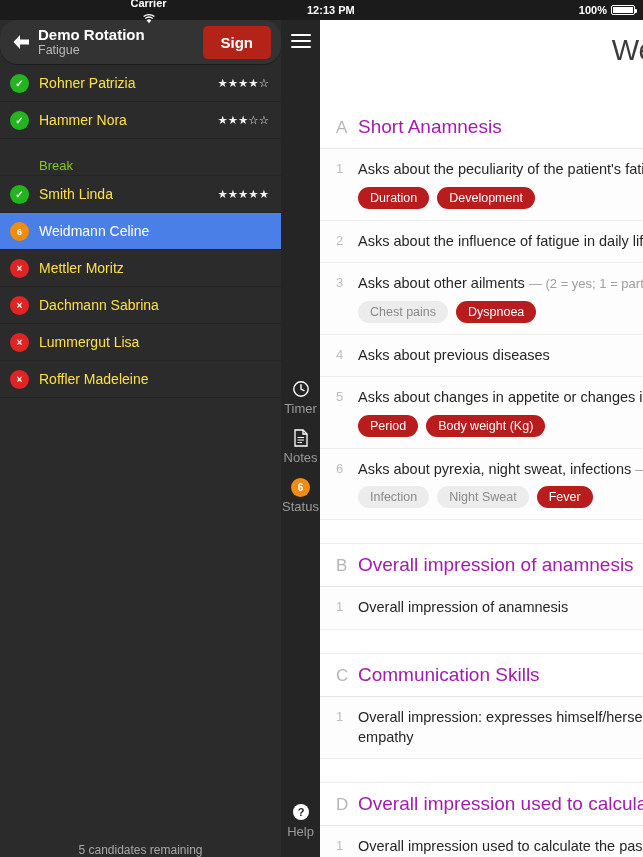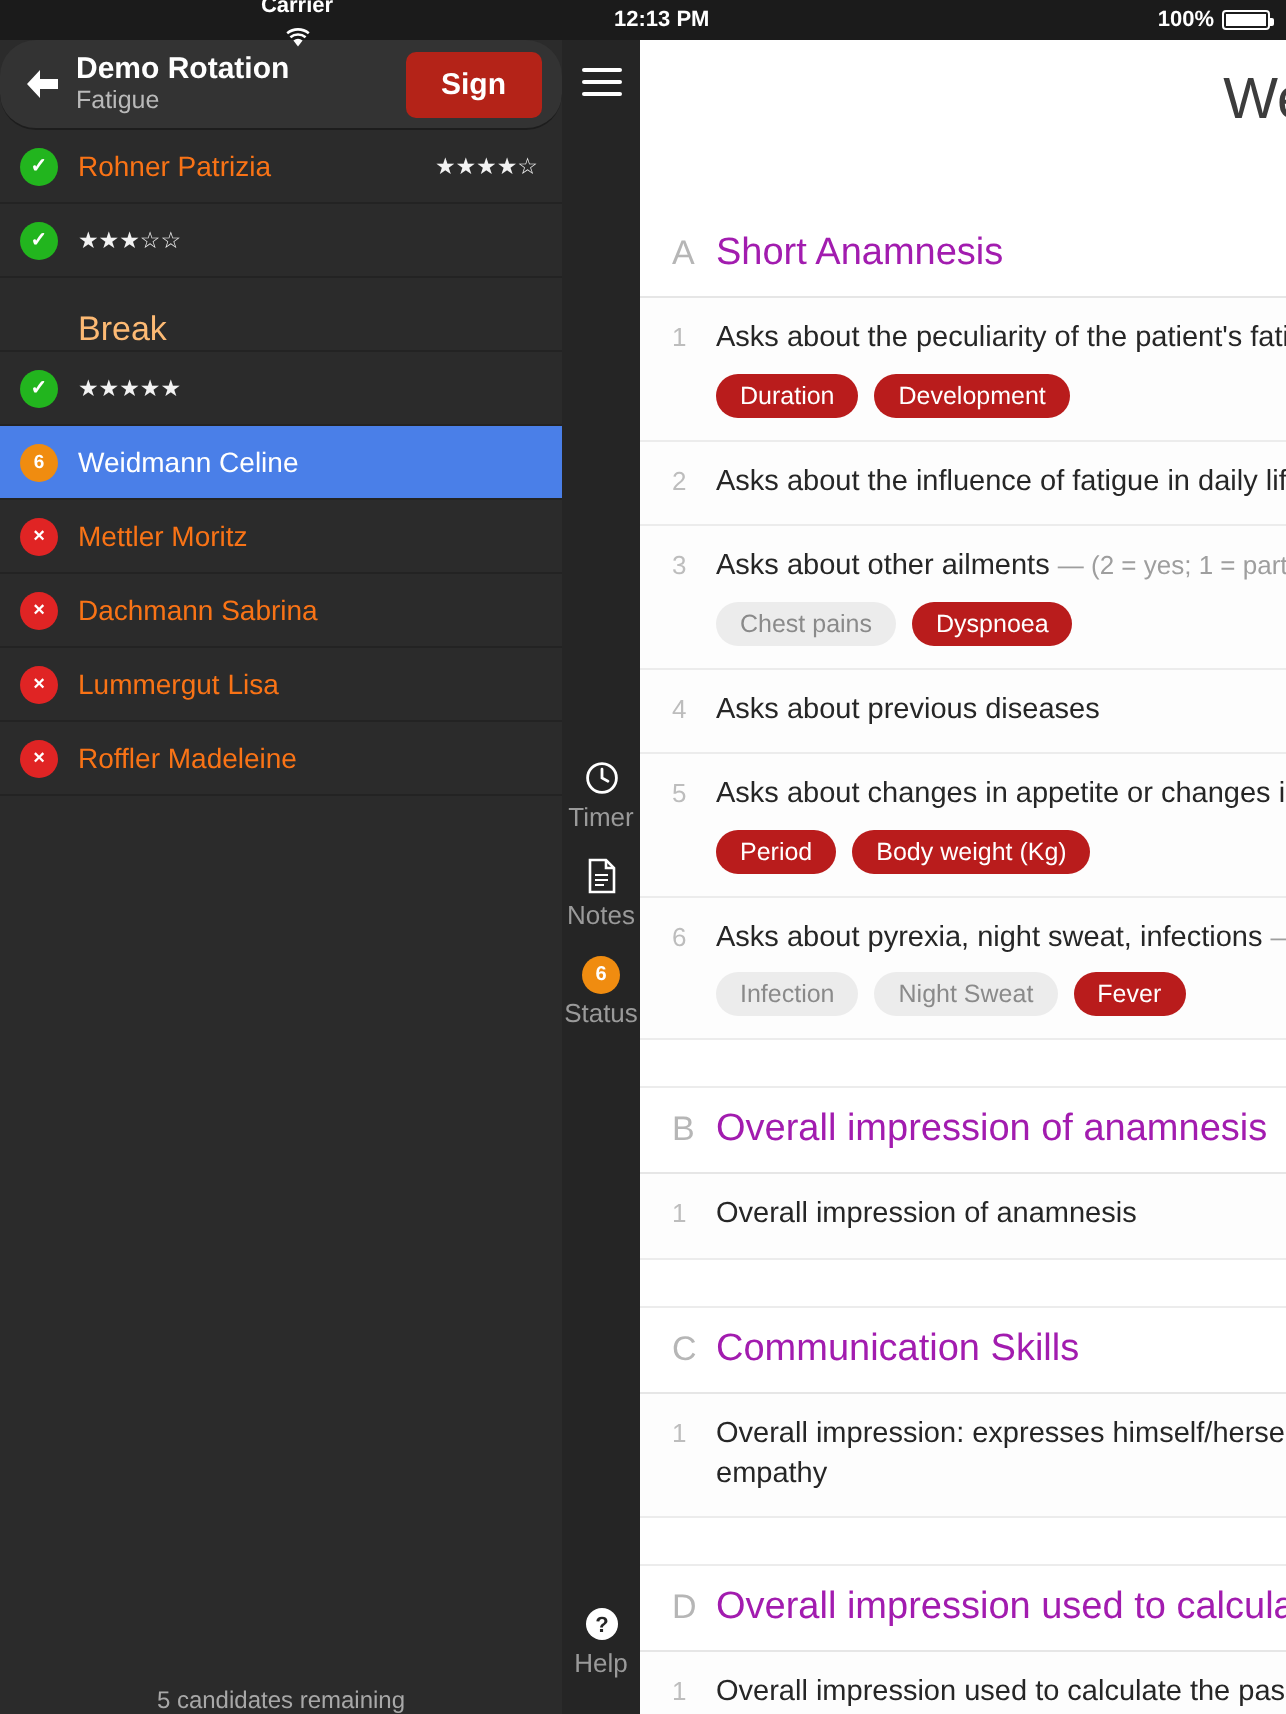--- a/index.html
+++ b/index.html
@@ -66,23 +66,23 @@
   .cand-row.selected { background: #4a7fe8; }
   .cand-row.break { justify-content: flex-start; }
   .badge {
     width: 19px; height: 19px; border-radius: 50%; flex: 0 0 19px;
     display: flex; align-items: center; justify-content: center;
     color: #fff; font-size: 10px; font-weight: bold; margin-right: 10px;
   }
   .badge.ok { background: #22b51e; }
   .badge.no { background: #e02424; }
   .badge.num { background: #f08c10; font-size: 9.5px; }
-  .cand-name { flex: 1; color: #f97316; font-size: 14px; }
+  .cand-name { flex: 1; color: #fde047; font-size: 14px; }
   .cand-row.selected .cand-name { color: #ffffff; }
-  .break-label { color: #fdba74; font-size: 17px; padding-left: 29px; margin-top: 16px; }
+  .break-label { color: #84cc16; font-size: 13px; padding-left: 29px; margin-top: 16px; }
   .stars { color: #f2f2f2; font-size: 11.5px; letter-spacing: 0px; white-space: nowrap; }
   .remaining {
     text-align: center; color: #a8a8a8; font-size: 12px; padding-top: 14px;
   }
 
   
   .rail {
     width: 39px; flex: 0 0 39px; background: #252525;
     display: flex; flex-direction: column; align-items: center;
     padding-top: 14px; position: relative;
@@ -176,27 +176,29 @@
         <button class="sign-btn">Sign</button>
       </div>
       <div class="lp-list" id="cand-list">
           <div class="cand-row">
             <span class="badge ok">✓</span>
             <span class="cand-name">Rohner Patrizia</span>
             <span class="stars">★★★★☆</span>
           </div>
           <div class="cand-row">
             <span class="badge ok">✓</span>
+            <span class="cand-name">Hammer Nora</span>
             <span class="stars">★★★☆☆</span>
           </div>
           <div class="cand-row break">
             <span class="break-label">Break</span>
           </div>
           <div class="cand-row">
             <span class="badge ok">✓</span>
+            <span class="cand-name">Smith Linda</span>
             <span class="stars">★★★★★</span>
           </div>
           <div class="cand-row selected">
             <span class="badge num">6</span>
             <span class="cand-name">Weidmann Celine</span>
             <span class="stars"></span>
           </div>
           <div class="cand-row">
             <span class="badge no">×</span>
             <span class="cand-name">Mettler Moritz</span>

